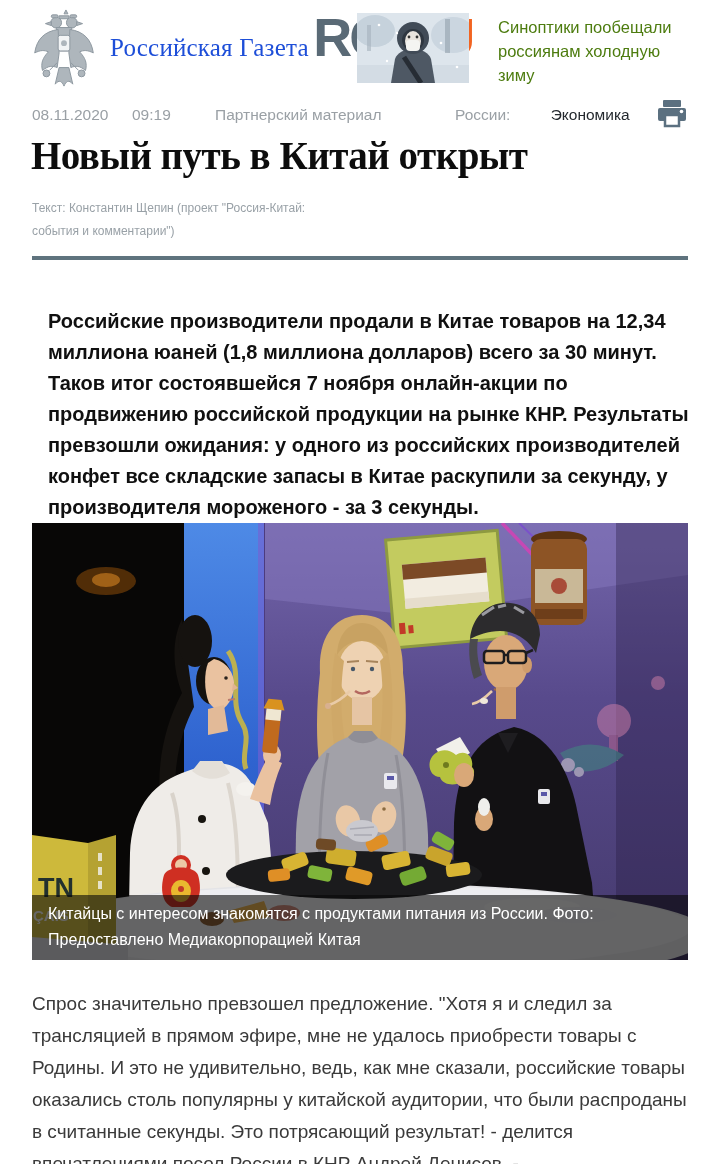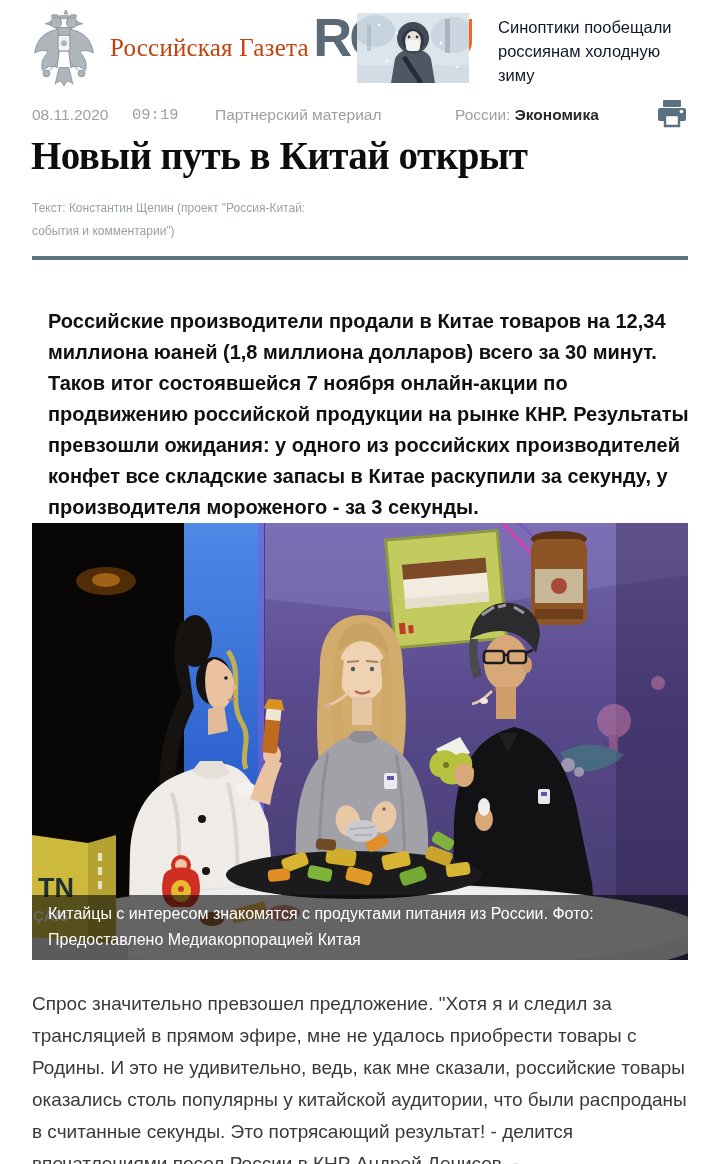--- a/index.html
+++ b/index.html
@@ -3,36 +3,36 @@
 <meta charset="utf-8">
 <style>
   html,body{margin:0;padding:0;background:#fff;}
   .page{position:relative;width:720px;height:1164px;background:#ffffff;overflow:hidden;
         font-family:"Liberation Sans",sans-serif;}
 
   
   .brand{position:absolute;left:30px;top:8px;display:flex;align-items:flex-start;text-decoration:none;cursor:pointer;}
   .eagle{width:68px;height:82px;margin-right:12px;}
   .brand-text{padding-top:4px;}
-  .brand-title{font-family:"Liberation Serif",serif;font-size:25px;color:#c2410c;letter-spacing:.2px;line-height:26px;margin-top:48px;}
+  .brand-title{font-family:"Liberation Serif",serif;font-size:25px;color:#1d4ed8;letter-spacing:.2px;line-height:26px;margin-top:48px;}
   .brand-logo{font-weight:bold;font-size:54px;line-height:50px;letter-spacing:-3px;margin-top:0px;}
   .brand-logo .rg,.brand-logo .dot{color:#5a6a76;}
   .brand-logo .ru{color:#f26421;}
 
   .teaser{position:absolute;left:357px;top:13px;display:flex;cursor:pointer;text-decoration:none;}
   .teaser-thumb{width:112px;height:70px;flex:0 0 auto;overflow:hidden;}
-  .teaser-title{margin-left:29px;width:185px;font-size:16.5px;line-height:24px;color:#0f172a;padding-top:2px;}
+  .teaser-title{margin-left:29px;width:185px;font-size:16.5px;line-height:24px;color:#4d7c0f;padding-top:2px;}
 
   
   .meta{position:absolute;left:32px;top:106px;width:656px;height:24px;font-size:15.5px;color:#9aa0a5;}
   .meta .date{position:absolute;left:0;}
-  .meta .time{position:absolute;left:100px;font-family:Liberation Mono, monospace;}
+  .meta .time{position:absolute;left:100px;}
   .meta .partner{position:absolute;left:183px;}
   .meta .rubric{position:absolute;left:423px;}
-  .meta .rubric b{color:#24292e;font-weight:bold;cursor:pointer;}
+  .meta .rubric b{color:#24292e;font-weight:normal;cursor:pointer;margin-left:36px;}
   .print-btn{position:absolute;right:1px;top:-6px;width:30px;height:28px;cursor:pointer;background:none;border:none;padding:0;}
 
   
   h1.title{position:absolute;left:30px;top:132px;margin:1px;width:660px;
            font-family:"Liberation Serif",serif;font-size:39px;line-height:46px;
            font-weight:bold;color:#0d0d0d;letter-spacing:-.5px;}
   .byline{position:absolute;left:32px;top:197px;width:285px;font-size:12px;line-height:23px;color:#99a1a7;}
   .divider{position:absolute;left:32px;top:256px;width:656px;height:4px;background:#5f737e;}
   .lead{position:absolute;left:32px;top:290px;width:656px;margin:16px;
         font-size:20px;line-height:31px;font-weight:bold;color:#101010;}

